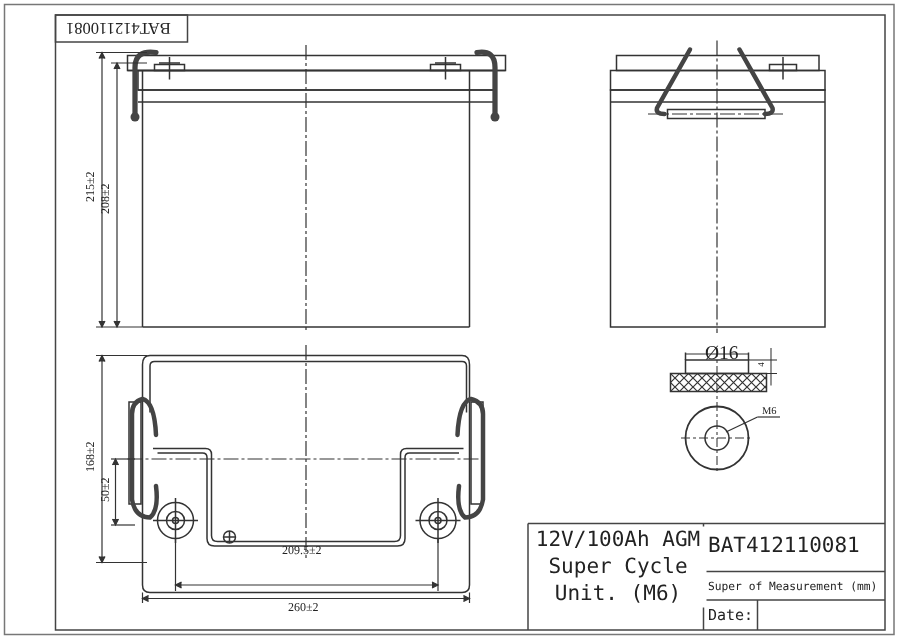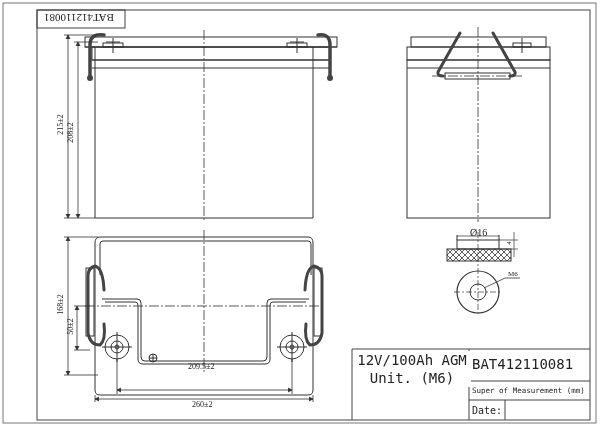--- a/index.html
+++ b/index.html
@@ -173,25 +173,26 @@
 <div class="lbl serif" style="left:44px;top:12px;font-size:11px;transform:scaleX(-1) scaleY(-1);">BAT412110081</div>
 
 <div class="lbl serif" style="left:50px;top:120px;font-size:8px;transform:rotate(-90deg);transform-origin:center;">215±2</div>
 <div class="lbl serif" style="left:60px;top:128px;font-size:8px;transform:rotate(-90deg);transform-origin:center;">208±2</div>
 <div class="lbl serif" style="left:50px;top:300px;font-size:8px;transform:rotate(-90deg);transform-origin:center;">168±2</div>
 <div class="lbl serif" style="left:62px;top:322px;font-size:8px;transform:rotate(-90deg);transform-origin:center;">50±2</div>
 
 <div class="lbl serif" style="left:188px;top:362px;font-size:8px;">209.5±2</div>
 <div class="lbl serif" style="left:192px;top:400px;font-size:8px;text-align:center;">260±2</div>
 
-<div class="lbl serif" style="left:470px;top:227px;font-size:10px;">Ø16</div>
+<div class="lbl serif" style="left:470px;top:227px;font-size:13px;">Ø16</div>
 <div class="lbl serif" style="left:507px;top:240px;font-size:6px;transform:rotate(-90deg);">4</div>
 <div class="lbl serif" style="left:508px;top:270px;font-size:7px;">M6</div>
 
 <div class="tb mono" style="left:353px;top:351px;width:118px;font-size:14px;line-height:18px;text-align:center;">
   <div>12V/100Ah AGM</div>
+  <div>Super Cycle</div>
   <div>Unit. (M6)</div>
 </div>
 <div class="tb mono" style="left:472px;top:356px;font-size:14px;">BAT412110081</div>
 <div class="tb mono" style="left:472px;top:386px;font-size:7.5px;">Super of Measurement (mm)</div>
 <div class="tb mono" style="left:472px;top:405px;font-size:10px;">Date:</div>
 <div class="tb mono" style="left:510px;top:405px;font-size:7.5px;"></div>
 </div>
 
 </body></html>

